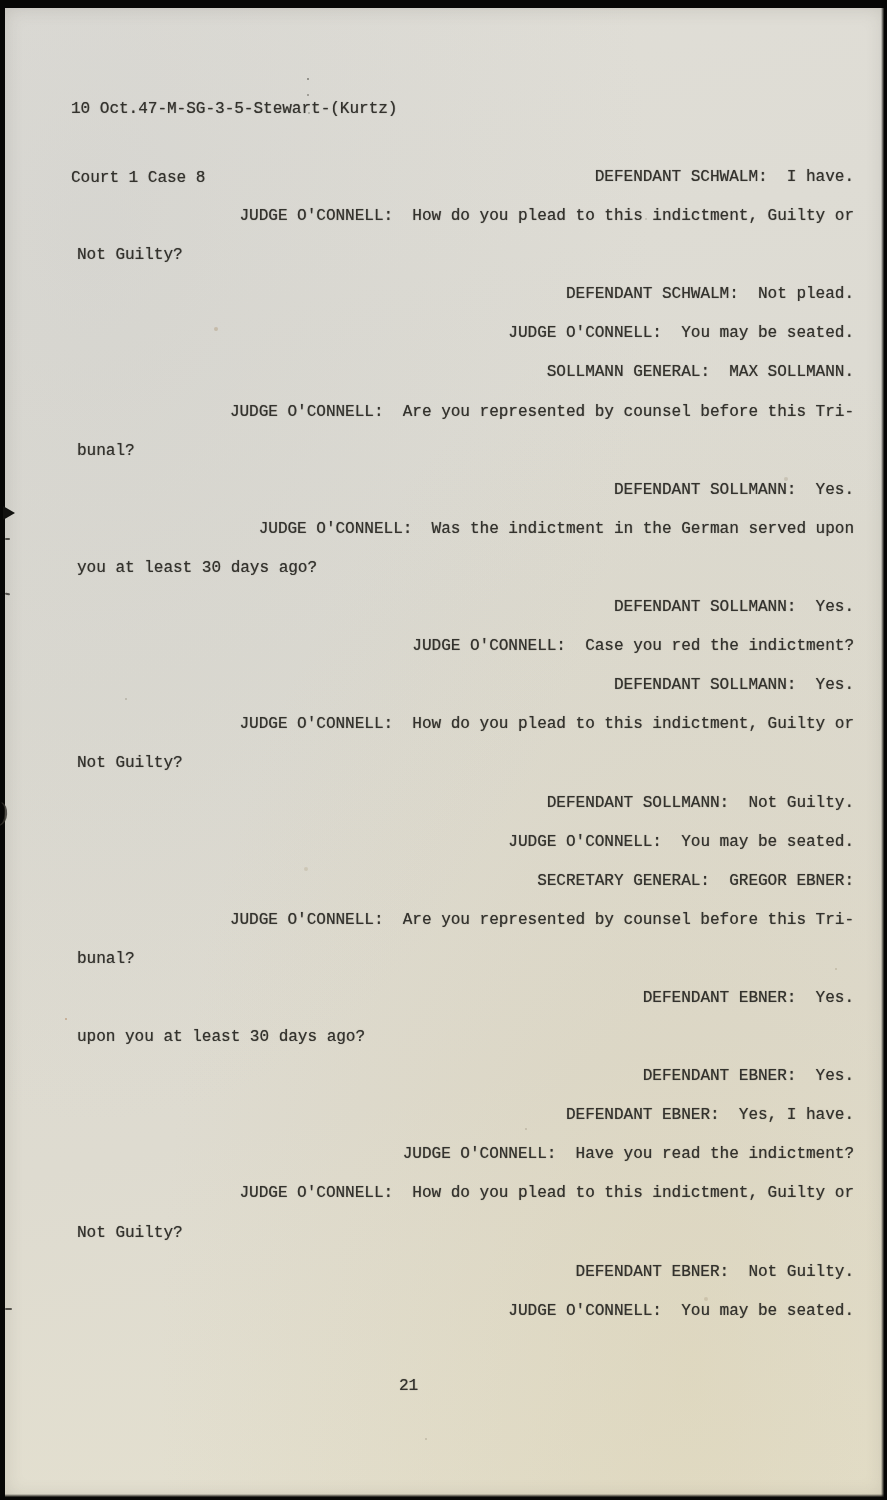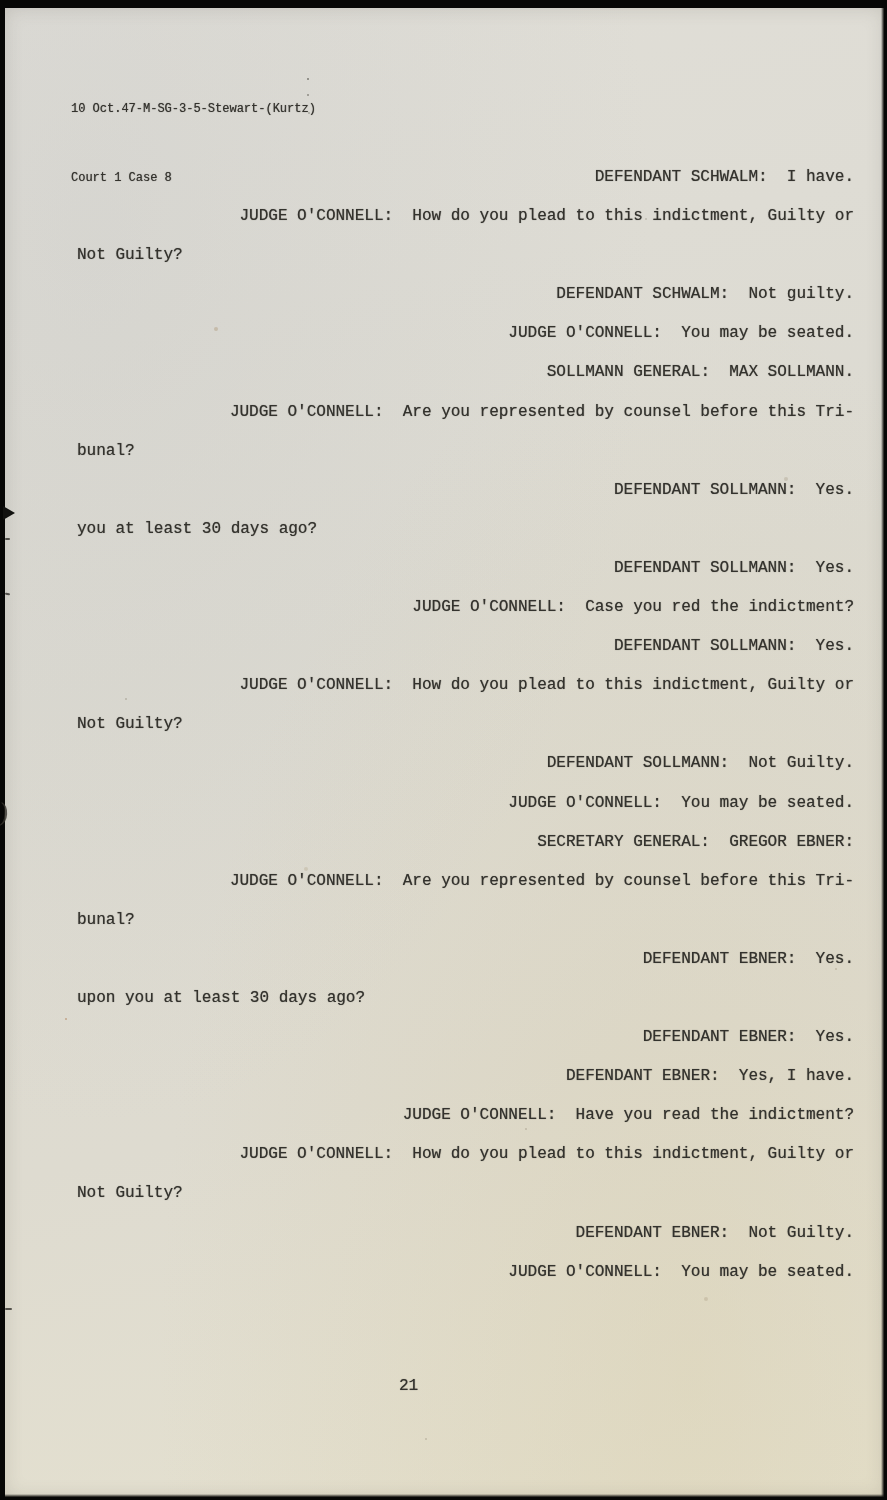--- a/index.html
+++ b/index.html
@@ -29,21 +29,21 @@
     box-shadow: inset 0 0 18px rgba(90,85,70,0.18);
   }
   .ink {
     color: #33322d;
     text-shadow: 0 0 1px rgba(50,48,42,0.55), 0.4px 0.4px 0 rgba(50,48,42,0.25);
   }
   .doc-header {
     position: absolute;
     left: 66px;
     top: 44px;
-    font-size: 12px;
+    font-size: 16px;
     line-height: 23px;
     white-space: pre;
   }
   .transcript {
     position: absolute;
     left: 72px;
     top: 150px;
     right: 30px;
     font-size: 16px;
   }
@@ -145,26 +145,27 @@
 
     <div class="doc-header ink">
       <div>10 Oct.47-M-SG-3-5-Stewart-(Kurtz)</div>
       <div>Court 1 Case 8</div>
     </div>
 
     <div class="transcript ink" id="transcript">
         <div class="line para">DEFENDANT SCHWALM:  I have.</div>
         <div class="line para">JUDGE O'CONNELL:  How do you plead to this indictment, Guilty or</div>
         <div class="line cont">Not Guilty?</div>
-        <div class="line para">DEFENDANT SCHWALM:  Not guilty.</div>
+        <div class="line para">DEFENDANT SCHWALM:  Not plead.</div>
         <div class="line para">JUDGE O'CONNELL:  You may be seated.</div>
         <div class="line para">SOLLMANN GENERAL:  MAX SOLLMANN.</div>
         <div class="line para">JUDGE O'CONNELL:  Are you represented by counsel before this Tri-</div>
         <div class="line cont">bunal?</div>
         <div class="line para">DEFENDANT SOLLMANN:  Yes.</div>
+        <div class="line para">JUDGE O'CONNELL:  Was the indictment in the German served upon</div>
         <div class="line cont">you at least 30 days ago?</div>
         <div class="line para">DEFENDANT SOLLMANN:  Yes.</div>
         <div class="line para">JUDGE O'CONNELL:  Case you red the indictment?</div>
         <div class="line para">DEFENDANT SOLLMANN:  Yes.</div>
         <div class="line para">JUDGE O'CONNELL:  How do you plead to this indictment, Guilty or</div>
         <div class="line cont">Not Guilty?</div>
         <div class="line para">DEFENDANT SOLLMANN:  Not Guilty.</div>
         <div class="line para">JUDGE O'CONNELL:  You may be seated.</div>
         <div class="line para">SECRETARY GENERAL:  GREGOR EBNER:</div>
         <div class="line para">JUDGE O'CONNELL:  Are you represented by counsel before this Tri-</div>

